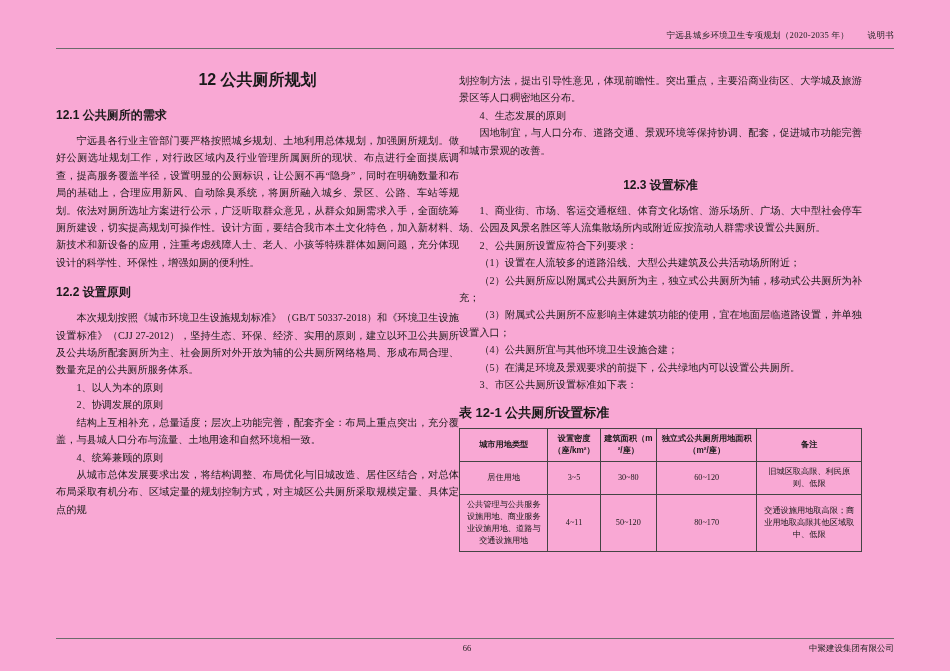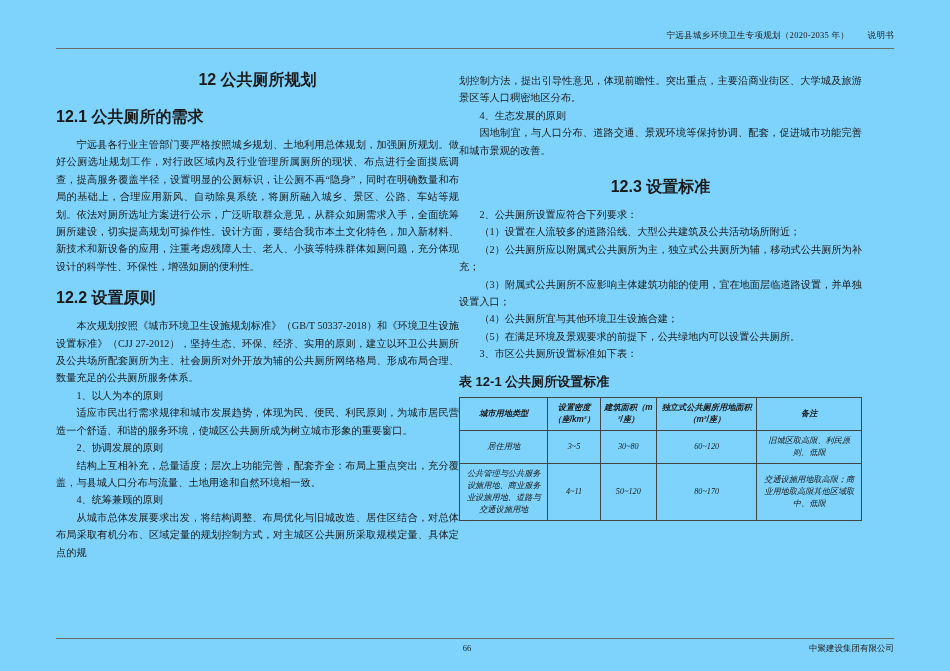--- a/index.html
+++ b/index.html
@@ -4,21 +4,21 @@
 <style>
   html, body {
     margin: 0;
     padding: 0;
     background: #ffffff;
   }
   .page {
     position: relative;
     width: 950px;
     height: 671px;
-    background: #7dd3fc;
+    background: #f9a8d4;
     outline: 1px solid #e3e3e3;
     font-family: "Liberation Serif", "DejaVu Serif", serif;
     color: #1a1a1a;
     overflow: hidden;
     box-sizing: border-box;
   }
   
   .header {
     position: absolute;
     top: 30px;
@@ -53,21 +53,21 @@
   .chapter-title {
     font-family: "Liberation Sans", "DejaVu Sans", sans-serif;
     font-weight: bold;
     font-size: 16px;
     text-align: center;
     margin: 12px 0 16px 0;
   }
   .sec-h {
     font-family: "Liberation Sans", "DejaVu Sans", sans-serif;
     font-weight: bold;
-    font-size: 16px;
+    font-size: 12px;
     margin: 13px 0 8px 0;
   }
   .col p {
     font-size: 10.2px;
     line-height: 17.4px;
     text-align: justify;
     margin: 0;
   }
   .col p.ind { text-indent: 2em; }
   
@@ -75,21 +75,20 @@
     font-family: "Liberation Sans", "DejaVu Sans", sans-serif;
     font-weight: bold;
     font-size: 13px;
     text-align: left;
     margin: 10px 0 6px 0;
   }
   table.std {
     width: 100%;
     border-collapse: collapse;
     table-layout: fixed;
-    font-style: italic;
   }
   table.std th, table.std td {
     border: 1px solid #444;
     font-size: 8.2px;
     line-height: 12px;
     text-align: center;
     vertical-align: middle;
     padding: 4px 3px;
     word-break: break-all;
   }
@@ -145,33 +144,33 @@
 
     <div class="col">
       <div class="chapter-title">12 公共厕所规划</div>
 
       <div class="sec-h">12.1 公共厕所的需求</div>
       <p class="ind">宁远县各行业主管部门要严格按照城乡规划、土地利用总体规划，加强厕所规划。做好公厕选址规划工作，对行政区域内及行业管理所属厕所的现状、布点进行全面摸底调查，提高服务覆盖半径，设置明显的公厕标识，让公厕不再“隐身”，同时在明确数量和布局的基础上，合理应用新风、自动除臭系统，将厕所融入城乡、景区、公路、车站等规划。依法对厕所选址方案进行公示，广泛听取群众意见，从群众如厕需求入手，全面统筹厕所建设，切实提高规划可操作性。设计方面，要结合我市本土文化特色，加入新材料、新技术和新设备的应用，注重考虑残障人士、老人、小孩等特殊群体如厕问题，充分体现设计的科学性、环保性，增强如厕的便利性。</p>
 
       <div class="sec-h">12.2 设置原则</div>
       <p class="ind">本次规划按照《城市环境卫生设施规划标准》（GB/T 50337-2018）和《环境卫生设施设置标准》（CJJ 27-2012），坚持生态、环保、经济、实用的原则，建立以环卫公共厕所及公共场所配套厕所为主、社会厕所对外开放为辅的公共厕所网络格局、形成布局合理、数量充足的公共厕所服务体系。</p>
       <p class="ind">1、以人为本的原则</p>
-      <p class="ind">适应市民出行需求规律和城市发展趋势，体现为民、便民、利民原则，为城市居民营造一个舒适、和谐的服务环境，使城区公共厕所成为树立城市形象的重要窗口。</p>
       <p class="ind">2、协调发展的原则</p>
       <p class="ind">结构上互相补充，总量适度；层次上功能完善，配套齐全：布局上重点突出，充分覆盖，与县城人口分布与流量、土地用途和自然环境相一致。</p>
       <p class="ind">4、统筹兼顾的原则</p>
       <p class="ind">从城市总体发展要求出发，将结构调整、布局优化与旧城改造、居住区结合，对总体布局采取有机分布、区域定量的规划控制方式，对主城区公共厕所采取规模定量、具体定点的规</p>
     </div>
 
     <div class="col">
       <p style="margin-top:14px;">划控制方法，提出引导性意见，体现前瞻性。突出重点，主要沿商业街区、大学城及旅游景区等人口稠密地区分布。</p>
       <p class="ind">4、生态发展的原则</p>
       <p class="ind">因地制宜，与人口分布、道路交通、景观环境等保持协调、配套，促进城市功能完善和城市景观的改善。</p>
 
       <div class="sec-h" style="margin-top:18px;text-align:center;">12.3 设置标准</div>
+      <p class="ind">1、商业街、市场、客运交通枢纽、体育文化场馆、游乐场所、广场、大中型社会停车场、公园及风景名胜区等人流集散场所内或附近应按流动人群需求设置公共厕所。</p>
       <p class="ind">2、公共厕所设置应符合下列要求：</p>
       <p class="ind">（1）设置在人流较多的道路沿线、大型公共建筑及公共活动场所附近；</p>
       <p class="ind">（2）公共厕所应以附属式公共厕所为主，独立式公共厕所为辅，移动式公共厕所为补充；</p>
       <p class="ind">（3）附属式公共厕所不应影响主体建筑功能的使用，宜在地面层临道路设置，并单独设置入口；</p>
       <p class="ind">（4）公共厕所宜与其他环境卫生设施合建；</p>
       <p class="ind">（5）在满足环境及景观要求的前提下，公共绿地内可以设置公共厕所。</p>
       <p class="ind">3、市区公共厕所设置标准如下表：</p>
 
       <div class="tbl-caption">表 12-1  公共厕所设置标准</div>
       <table class="std">

